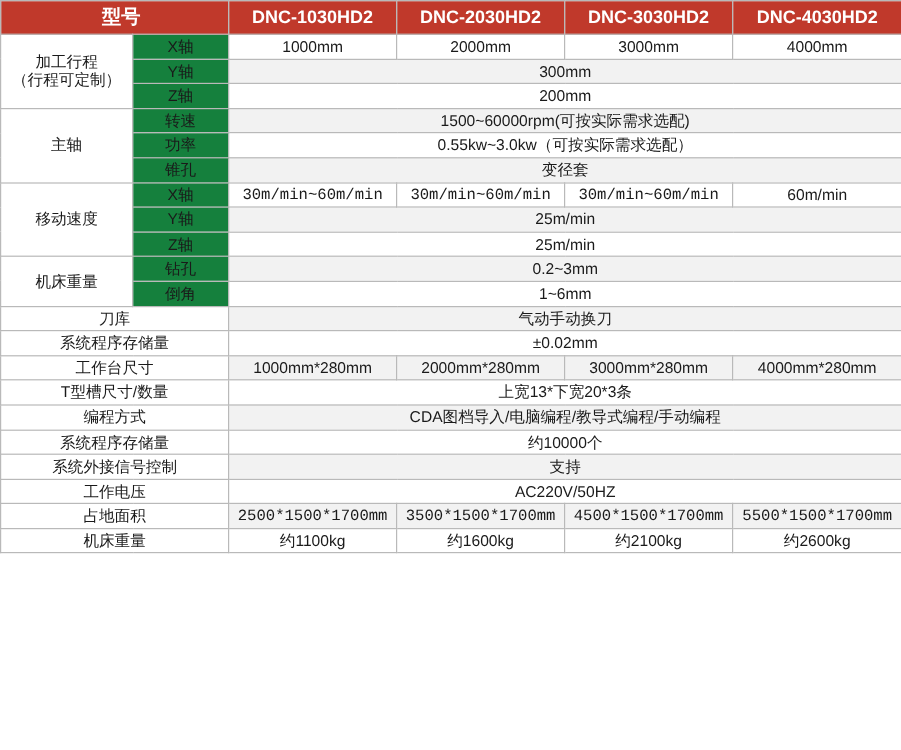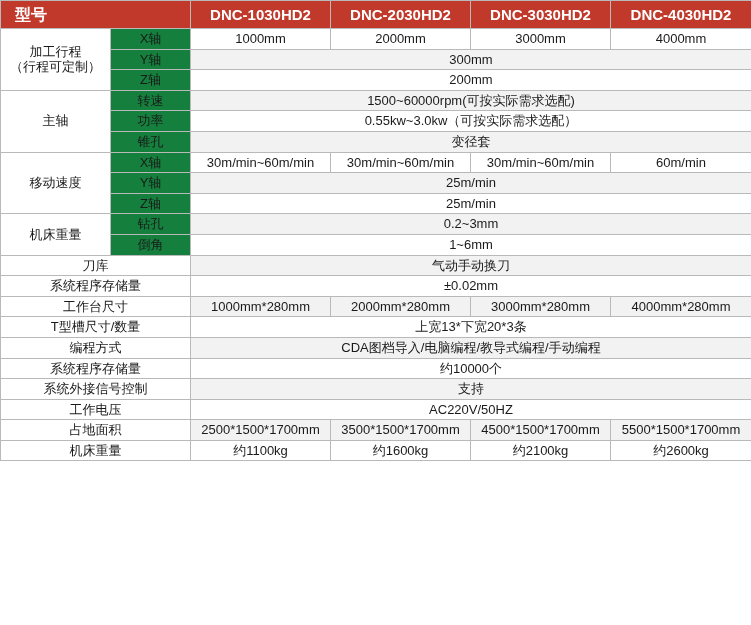--- a/index.html
+++ b/index.html
@@ -32,21 +32,21 @@
   tr.head td {
     background: #c0392b;
     color: #ffffff;
     font-weight: bold;
     font-size: 15px;
     border: 1px solid #b9b9b9;
     height: 28px;
   }
   tr.head td.model-label {
     background: #c0392b;
-    text-align: left;
+    text-align: center;
     padding-left: 14px;
     font-size: 16px;
   }
   
   td.grp {
     background: #ffffff;
     font-size: 14px;
     font-weight: normal;
     color: #000;
   }
@@ -64,20 +64,21 @@
     margin-top: 12px;
   }
   td.val {
     background: #ffffff;
   }
   .small {
     font-size: 12px;
   }
   .tiny {
     font-size: 11px;
+    font-family: Liberation Mono, monospace;
   }
   td.grp .line2 {
     display: block;
     font-size: 13px;
   }
   col.c0 { width: 110px; }
   col.c1 { width: 80px; }
   col.c2 { width: 140px; }
   col.c3 { width: 140px; }
   col.c4 { width: 140px; }

